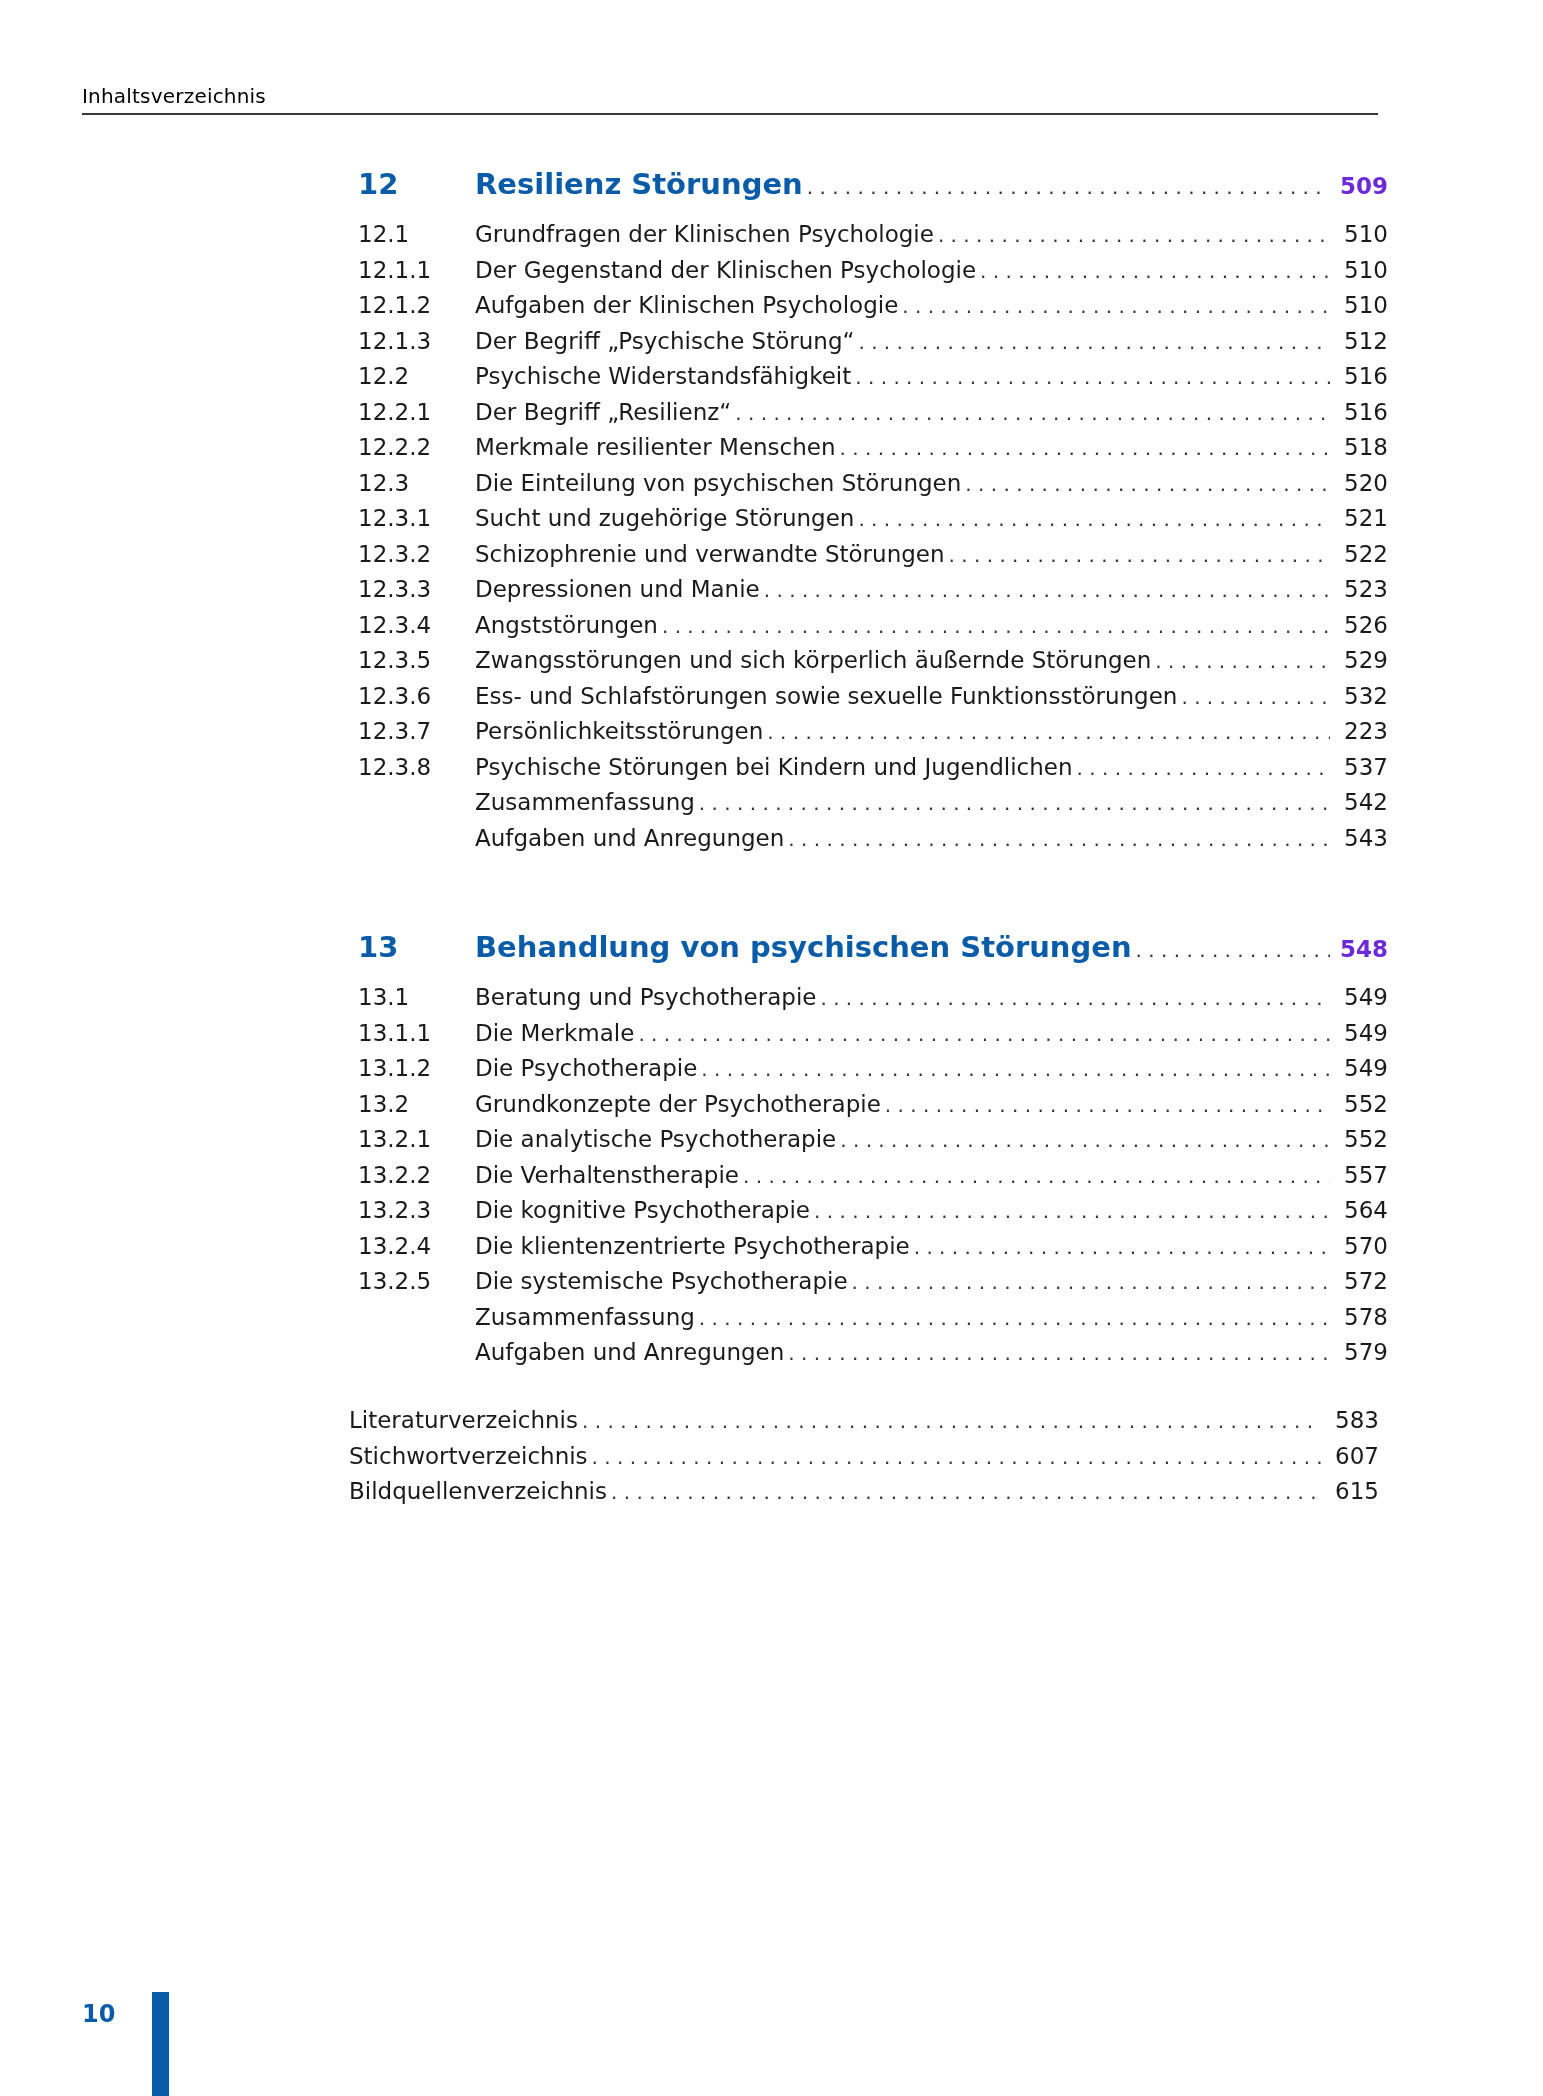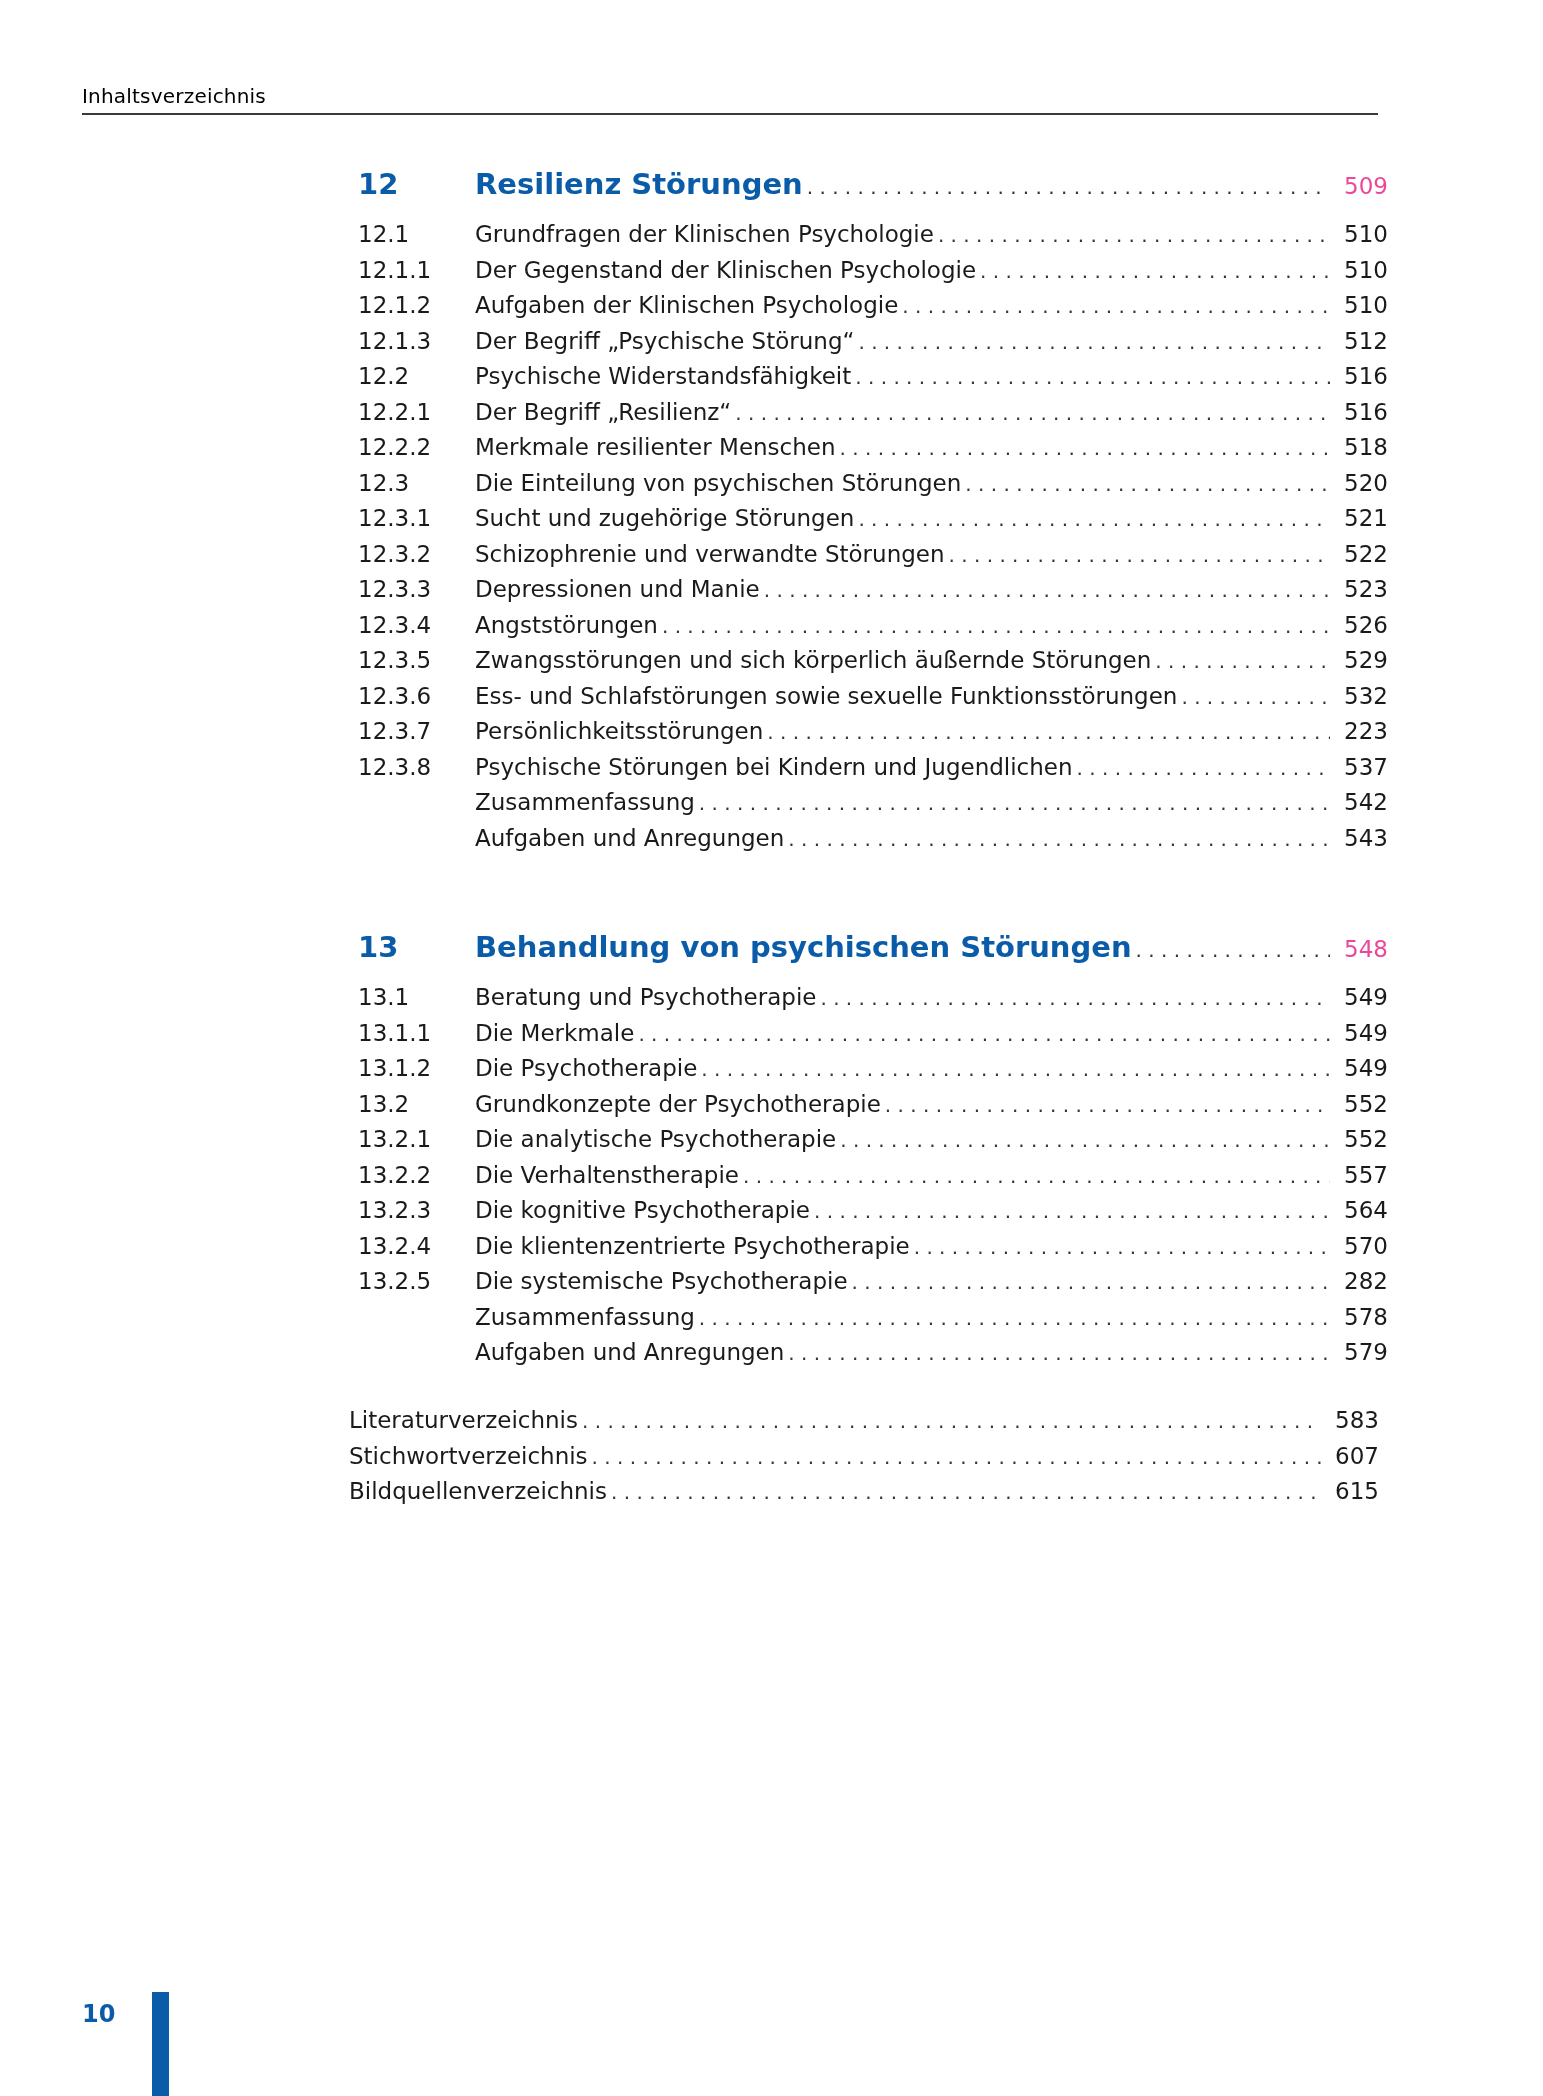--- a/index.html
+++ b/index.html
@@ -67,22 +67,22 @@
       text-align: right;
     }
     .row.chapter {
       font-size: 29px;
       font-weight: bold;
       color: #0a5ca8;
       height: 40px;
       margin-bottom: 14px;
     }
     .row.chapter .page {
-      color: #ec4899;
-      font-weight: normal;
+      color: #6d28d9;
+      font-weight: bold;
       font-size: 23px;
     }
     .row.chapter .leader {
       font-weight: normal;
     }
     .chapter-block-13 { top: 930px; }
     .chapter-block-12 { top: 167px; }
     .backmatter {
       position: absolute;
       left: 349px;
@@ -286,21 +286,21 @@
     <div class="row">
         <span class="num">13.2.4</span>
         <span class="title">Die klientenzentrierte Psychotherapie</span>
         <span class="leader"></span>
         <span class="page">570</span>
       </div>
     <div class="row">
         <span class="num">13.2.5</span>
         <span class="title">Die systemische Psychotherapie</span>
         <span class="leader"></span>
-        <span class="page">282</span>
+        <span class="page">572</span>
       </div>
     <div class="row">
         <span class="num"></span>
         <span class="title">Zusammenfassung</span>
         <span class="leader"></span>
         <span class="page">578</span>
       </div>
     <div class="row">
         <span class="num"></span>
         <span class="title">Aufgaben und Anregungen</span>

